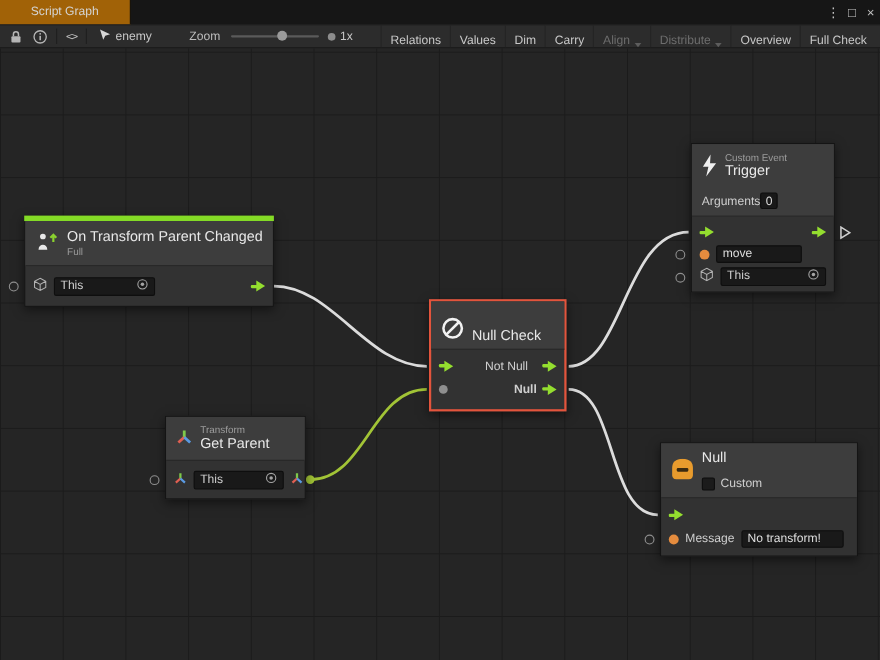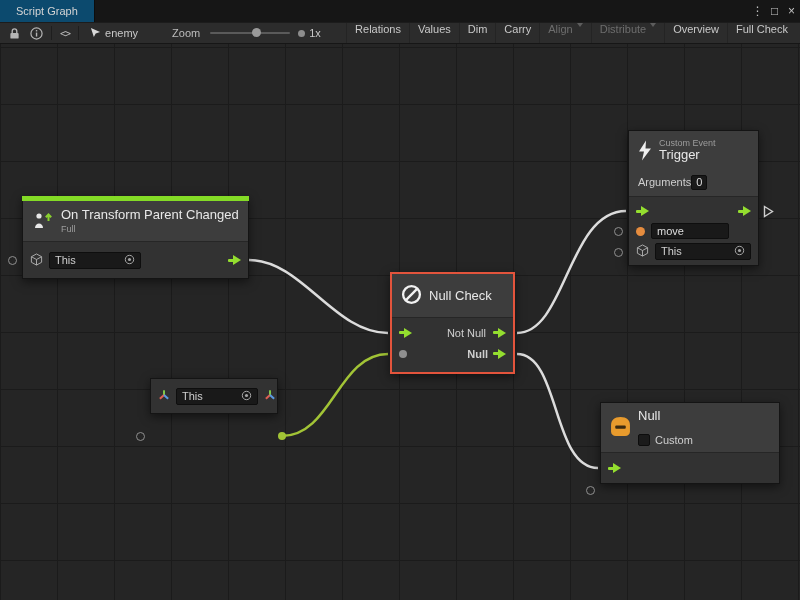--- a/index.html
+++ b/index.html
@@ -2,36 +2,36 @@
 <html><head>
 <meta charset="utf-8">
 <style>
   * { box-sizing: border-box; margin: 0; padding: 0; }
   html,body { width:800px; height:600px; background:#111; }
   body { font-family:"Liberation Sans", sans-serif; -webkit-font-smoothing:antialiased; }
   .window { position:relative; width:800px; height:600px; background:#252525; overflow:hidden; }
 
   
   .tabbar { height:22px; background:#161616; display:flex; align-items:stretch; color:#d4d4d4; font-size:11px; }
-  .tab { background:#0c4a6e; padding:0 16px; display:flex; align-items:center; border-right:1px solid #0d0d0d; }
+  .tab { background:#a16207; padding:0 28px; display:flex; align-items:center; border-right:1px solid #0d0d0d; }
   .tab-spacer { flex:1; }
   .winbtn { width:17px; display:flex; align-items:center; justify-content:center; color:#c2c2c2; font-size:12px; cursor:default; }
 
   
   .toolbar { height:22px; background:#2c2c2c; border-top:1px solid #1c1c1c; border-bottom:1px solid #161616; display:flex; align-items:center; font-size:11px; color:#c8c8c8; padding:0 4px; }
   .ticon { display:flex; align-items:center; justify-content:center; padding:0 5px; height:100%; }
   .sep { width:1px; height:14px; background:#1e1e1e; margin:0 3px; }
   .code-glyph { font-family:"DejaVu Sans Mono", monospace; font-size:10px; color:#bdbdbd; letter-spacing:-1px; }
   .graph-ref { display:flex; align-items:center; gap:4px; padding:0 8px; }
   .zoom-label { margin-left:26px; color:#bdbdbd; }
   .slider { position:relative; width:80px; height:2px; background:#5a5a5a; margin:0 8px 0 10px; border-radius:1px; }
   .slider-handle { position:absolute; left:52%; top:-4px; width:9px; height:9px; border-radius:50%; background:#9a9a9a; }
   .zoom-dot { width:7px; height:7px; border-radius:50%; background:#8d8d8d; margin-right:4px; }
   .tspacer { flex:1; }
-  .tb-text { padding:0 8px; height:100%; display:flex; align-items:flex-start; gap:4px; border-left:1px solid #242424; white-space:nowrap; }
+  .tb-text { padding:0 8px; height:100%; display:flex; align-items:flex-end; gap:4px; border-left:1px solid #242424; white-space:nowrap; }
   .tb-text.disabled { color:#6d6d6d; }
   .caret { width:0; height:0; border-left:3.5px solid transparent; border-right:3.5px solid transparent; border-top:4px solid #8a8a8a; }
   .tb-text.disabled .caret { border-top-color:#5d5d5d; }
 
   
   .canvas { position:absolute; left:0; top:44px; width:800px; height:556px;
     background-color:#252525;
     background-image: linear-gradient(#1b1b1b 1px, transparent 1px), linear-gradient(90deg, #1b1b1b 1px, transparent 1px);
     background-size:57px 57px; background-position:0px 3px; }
   .wires { position:absolute; left:0; top:0; pointer-events:none; }
@@ -61,21 +61,21 @@
   .checkbox { width:12px; height:12px; background:#1b1b1b; border:1px solid #0d0d0d; border-radius:2px; flex:none; }
 
   
   .node-otpc { left:22px; top:152px; width:227px; }
   .event-strip { height:5px; background:#84db26; margin:-1px -1px 0 -1px; }
   .node-otpc .node-header { min-height:41px; }
   .node-otpc .node-body .row { height:28px; }
   .node-otpc .dd { width:92px; }
 
   .node-null { left:390px; top:228px; width:125px; border:2px solid #e3543c; }
-  .node-null .node-header { min-height:44px; }
+  .node-null .node-header { min-height:44px;align-items:flex-end; }
   .node-null .node-body { padding:4px 0 8px 0; }
   .node-null .row { height:21px; }
 
   .node-getparent { left:150px; top:334px; width:128px; }
   .node-getparent .node-header { min-height:40px; }
   .node-getparent .row { height:26px; }
   .node-getparent .dd { width:82px; }
 
   .node-customevent { left:628px; top:86px; width:131px; }
   .node-customevent .node-header { min-height:66px; align-items:flex-start; padding-top:7px; flex-wrap:wrap; }
@@ -223,36 +223,49 @@
           <svg width="21" height="21" viewBox="0 0 20 20">
               <circle cx="10" cy="10" r="8" fill="none" stroke="#f2f2f2" stroke-width="2.2"></circle>
               <line x1="4.7" y1="15.3" x2="15.3" y2="4.7" stroke="#f2f2f2" stroke-width="2.2"></line>
             </svg>
         </span>
         <div class="node-title">Null Check</div>
       </div>
       <div class="node-body">
         <div class="row spread">
           <span class="arr"></span>
-          <span style="display:flex;align-items:center;gap:7px;">
+          <span style="display:flex;align-items:center;gap:13px;">
             <span class="port-label">Not Null</span>
             <span class="arr"></span>
           </span>
         </div>
         <div class="row spread">
           <span class="gdot"></span>
           <span style="display:flex;align-items:center;gap:5px;font-weight:bold;">
             <span class="port-label">Null</span>
             <span class="arr"></span>
           </span>
         </div>
       </div>
     </div>
 
     <div class="node node-getparent">
+      <div class="node-header">
+        <span>
+          <svg width="15" height="15" viewBox="0 0 14 14">
+              <line x1="7" y1="7" x2="7" y2="1.3" stroke="#7ec94a" stroke-width="2.4"></line>
+              <line x1="7" y1="7" x2="2" y2="11.5" stroke="#e05f52" stroke-width="2.4"></line>
+              <line x1="7" y1="7" x2="12" y2="11.5" stroke="#5a9ae2" stroke-width="2.4"></line>
+            </svg>
+        </span>
+        <div class="hl">
+          <div class="node-cat">Transform</div>
+          <div class="node-title">Get Parent</div>
+        </div>
+      </div>
       <div class="node-body">
         <div class="row spread">
           <span style="display:flex;align-items:center;gap:6px;">
             <span>
               <svg width="12" height="12" viewBox="0 0 14 14">
                   <line x1="7" y1="7" x2="7" y2="1.5" stroke="#7ec94a" stroke-width="2.4"></line>
                   <line x1="7" y1="7" x2="2.2" y2="11.3" stroke="#e05f52" stroke-width="2.4"></line>
                   <line x1="7" y1="7" x2="11.8" y2="11.3" stroke="#5a9ae2" stroke-width="2.4"></line>
                 </svg>
             </span>
@@ -344,18 +357,25 @@
           <div class="custom-line">
             <span class="checkbox"></span>
             <span>Custom</span>
           </div>
         </div>
       </div>
       <div class="node-body">
         <div class="row">
           <span class="arr"></span>
         </div>
+        <div class="row">
+          <span class="odot"></span>
+          <span class="port-label">Message</span>
+          <span class="tf">
+            <span>No transform!</span>
+          </span>
+        </div>
       </div>
       <div class="cport" style="left:-15px; top:83px;"></div>
     </div>
 
   </div>
 </div>
 
 </body></html>

